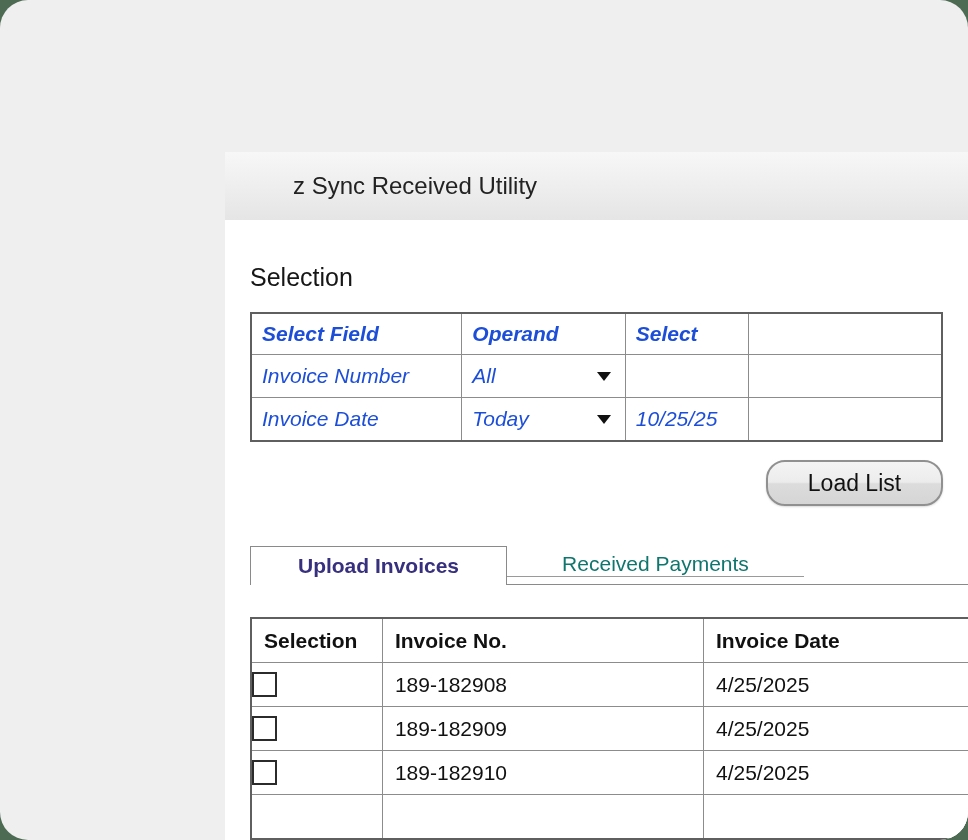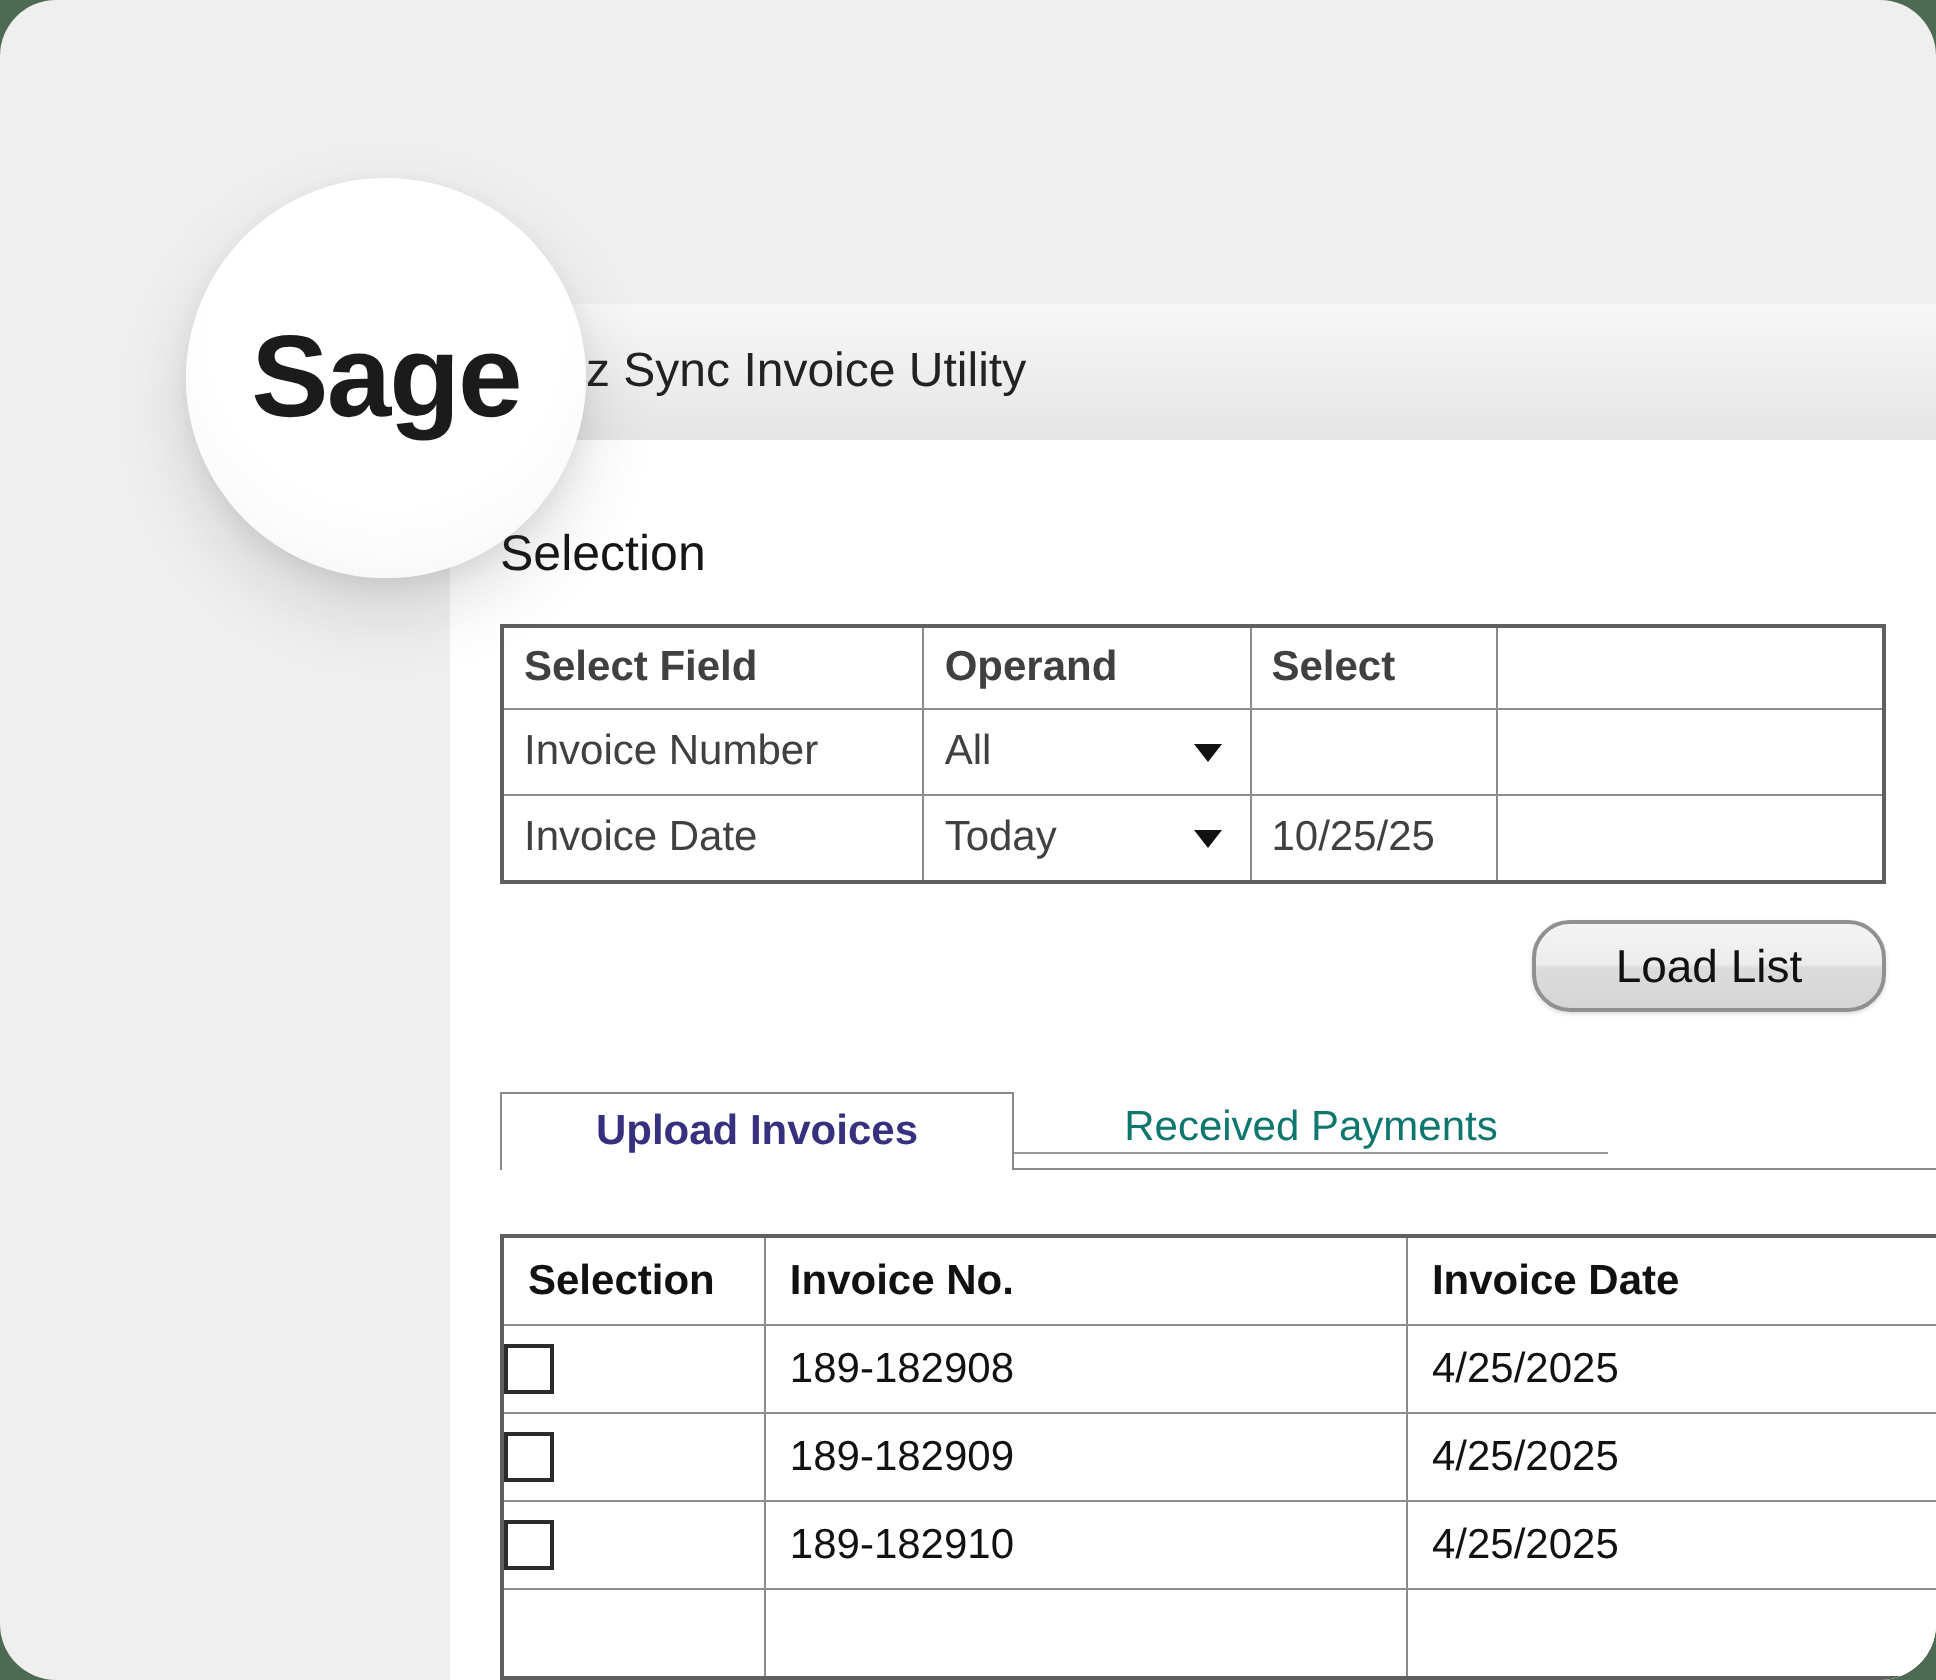--- a/index.html
+++ b/index.html
@@ -32,22 +32,22 @@
     line-height:30px;
   }
   
   table{border-collapse:collapse;}
   .criteria-table{
     margin-top:20px;width:693px;table-layout:fixed;
     border:2px solid #5f5f5f;
   }
   .criteria-table th,.criteria-table td{
     border:1px solid #8c8c8c;height:42px;padding:0 0 0 10px;
-    font-size:21px;color:#404040;text-align:left;vertical-align:middle;
-    background:#fff;overflow:hidden;white-space:nowrap;
+    font-size:21px;color:#1d4ed8;text-align:left;vertical-align:middle;
+    background:#fff;overflow:hidden;white-space:nowrap;font-style:italic;
   }
   .criteria-table th{font-weight:700;height:40px;}
   .col-field{width:209px;}
   .col-operand{width:162px;}
   .col-value{width:122px;}
   .col-extra{width:192px;}
   .select-box{
     display:flex;align-items:center;justify-content:space-between;
     padding-right:14px;cursor:default;
   }
@@ -117,21 +117,21 @@
   }
 </style>
 </head>
 <body>
 
 <div class="canvas">
   <div class="card">
 
     <div class="window">
       <div class="titlebar">
-        <span class="title">z Sync Invoice Utility</span>
+        <span class="title">z Sync Received Utility</span>
       </div>
 
       <div class="window-body">
         <h2 class="section-heading">Selection</h2>
 
         <table class="criteria-table">
           <colgroup>
             <col class="col-field">
               <col class="col-operand">
               <col class="col-value">
@@ -215,18 +215,15 @@
           <tr>
             <td class="cell-center"></td>
             <td></td>
             <td></td>
           </tr>
         </tbody>
           </table>
       </div>
     </div>
 
-    <div class="logo-circle">
-      <span class="logo-text">Sage</span>
-    </div>
 
   </div>
 </div>
 
 </body></html>

